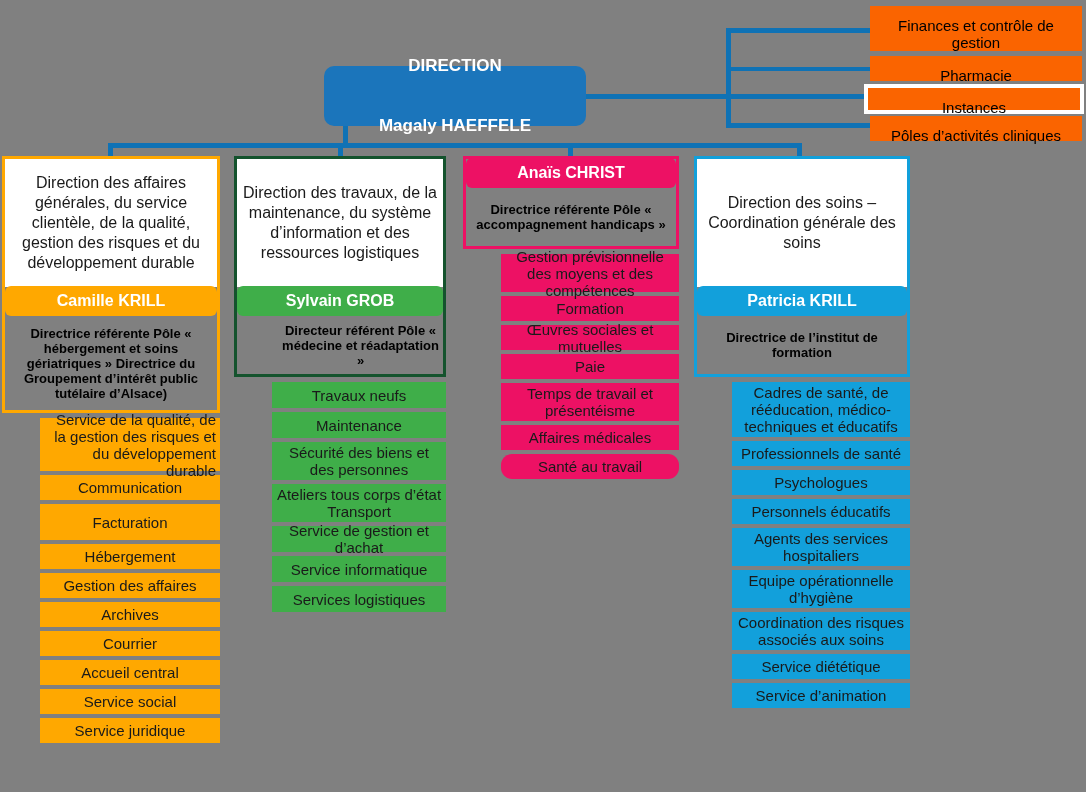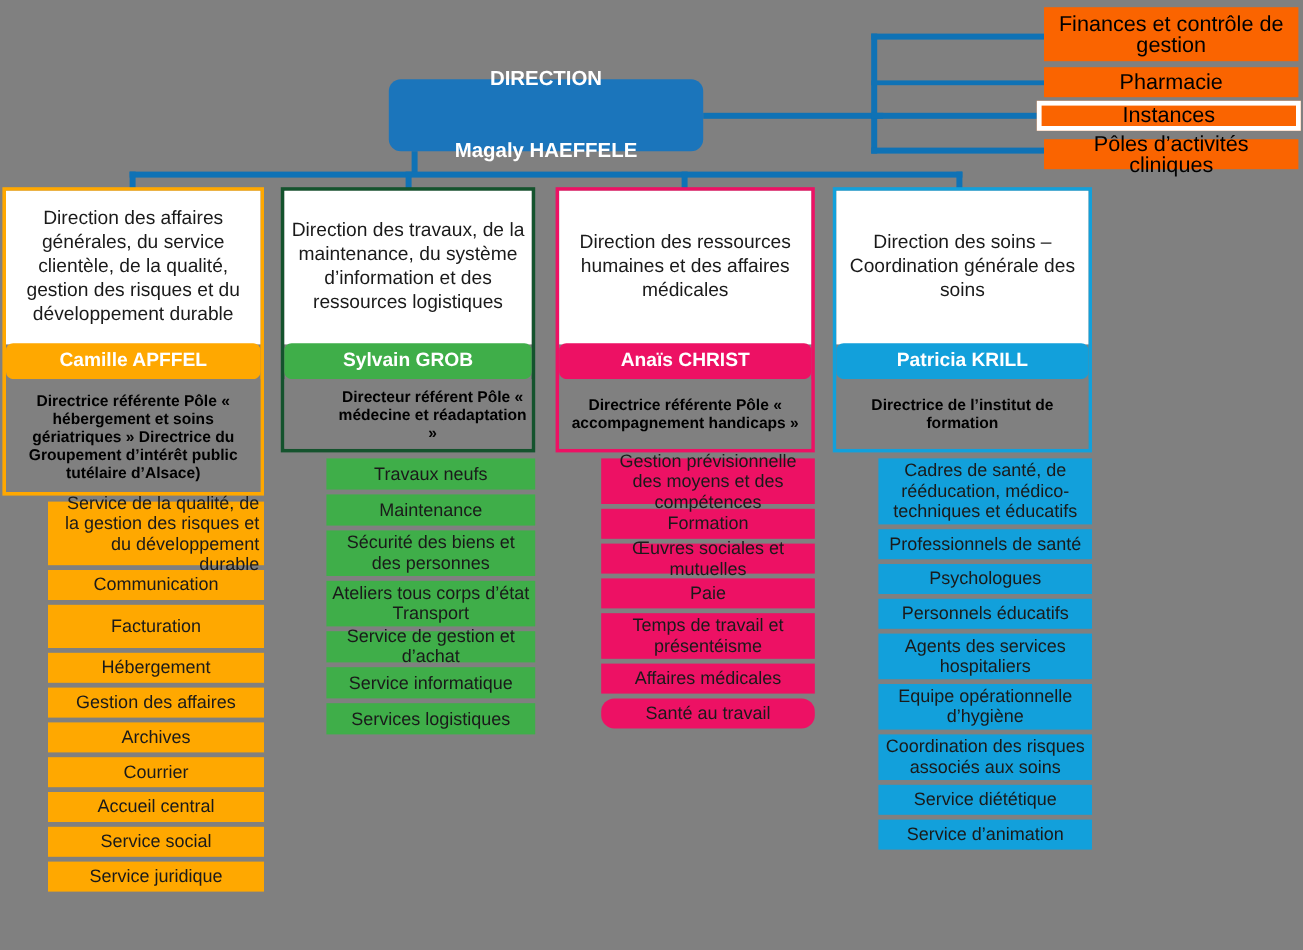--- a/index.html
+++ b/index.html
@@ -22,23 +22,23 @@
     display:flex;flex-direction:column;align-items:center;justify-content:center;
     color:#FFFFFF;font-weight:bold;font-size:17px;line-height:20px;
     text-align:center;
     gap:40px;
   }
 
   
   .right-box{
     position:absolute;left:870px;width:212px;
     background:#FA6400;color:#000000;
-    display:flex;align-items:center;justify-content:center;
-    text-align:center;font-size:18px;line-height:17px;
-    box-sizing:border-box;padding:1px 4px;
+    display:flex;justify-content:center;
+    text-align:center;font-size:15px;line-height:17px;
+    box-sizing:border-box;padding:11px 4px;
   }
   #right-box-0{top:6px;height:45px;}
   #right-box-1{top:56px;height:25px;}
   #right-box-2{top:84px;height:25px;border:4px solid #FFFFFF;left:864px;width:220px;}
   #right-box-3{top:116px;height:25px;}
 
   
   .column{position:absolute;top:156px;}
   #col-0{left:2px;width:218px;}
   #col-1{left:234px;width:212px;}
@@ -124,21 +124,21 @@
   <div class="right-box" id="right-box-2">
     <span>Instances</span>
   </div>
   <div class="right-box" id="right-box-3">
     <span>Pôles d’activités cliniques</span>
   </div>
 
   <div class="column" id="col-0">
     <div class="col-wrap">
       <div class="col-head" style="height:128px;">Direction des affaires générales, du service clientèle, de la qualité, gestion des risques et du développement durable</div>
-      <div class="col-name">Camille APFFEL</div>
+      <div class="col-name">Camille KRILL</div>
       <div class="col-sub" style="height:94px;">Directrice référente Pôle « hébergement et soins gériatriques » Directrice du Groupement d’intérêt public tutélaire d’Alsace)</div>
     </div>
     <div class="items">
       <div class="item" style="height:53px;">Service de la qualité, de la gestion des risques et du développement durable</div>
       <div class="item" style="height:25px;">Communication</div>
       <div class="item" style="height:36px;">Facturation</div>
       <div class="item" style="height:25px;">Hébergement</div>
       <div class="item" style="height:25px;">Gestion des affaires</div>
       <div class="item" style="height:25px;">Archives</div>
       <div class="item" style="height:25px;">Courrier</div>
@@ -160,21 +160,20 @@
       <div class="item" style="height:38px;">Sécurité des biens et des personnes</div>
       <div class="item" style="height:38px;">Ateliers tous corps d’état Transport</div>
       <div class="item" style="height:26px;">Service de gestion et d’achat</div>
       <div class="item" style="height:26px;">Service informatique</div>
       <div class="item" style="height:26px;">Services logistiques</div>
     </div>
   </div>
 
   <div class="column" id="col-2">
     <div class="col-wrap">
-      <div class="col-head" style="height:128px;">Direction des ressources humaines et des affaires médicales</div>
       <div class="col-name">Anaïs CHRIST</div>
       <div class="col-sub" style="height:58px;">Directrice référente Pôle « accompagnement handicaps »</div>
     </div>
     <div class="items">
       <div class="item" style="height:38px;">Gestion prévisionnelle des moyens et des compétences</div>
       <div class="item" style="height:25px;">Formation</div>
       <div class="item" style="height:25px;">Œuvres sociales et mutuelles</div>
       <div class="item" style="height:25px;">Paie</div>
       <div class="item" style="height:38px;">Temps de travail et présentéisme</div>
       <div class="item" style="height:25px;">Affaires médicales</div>

